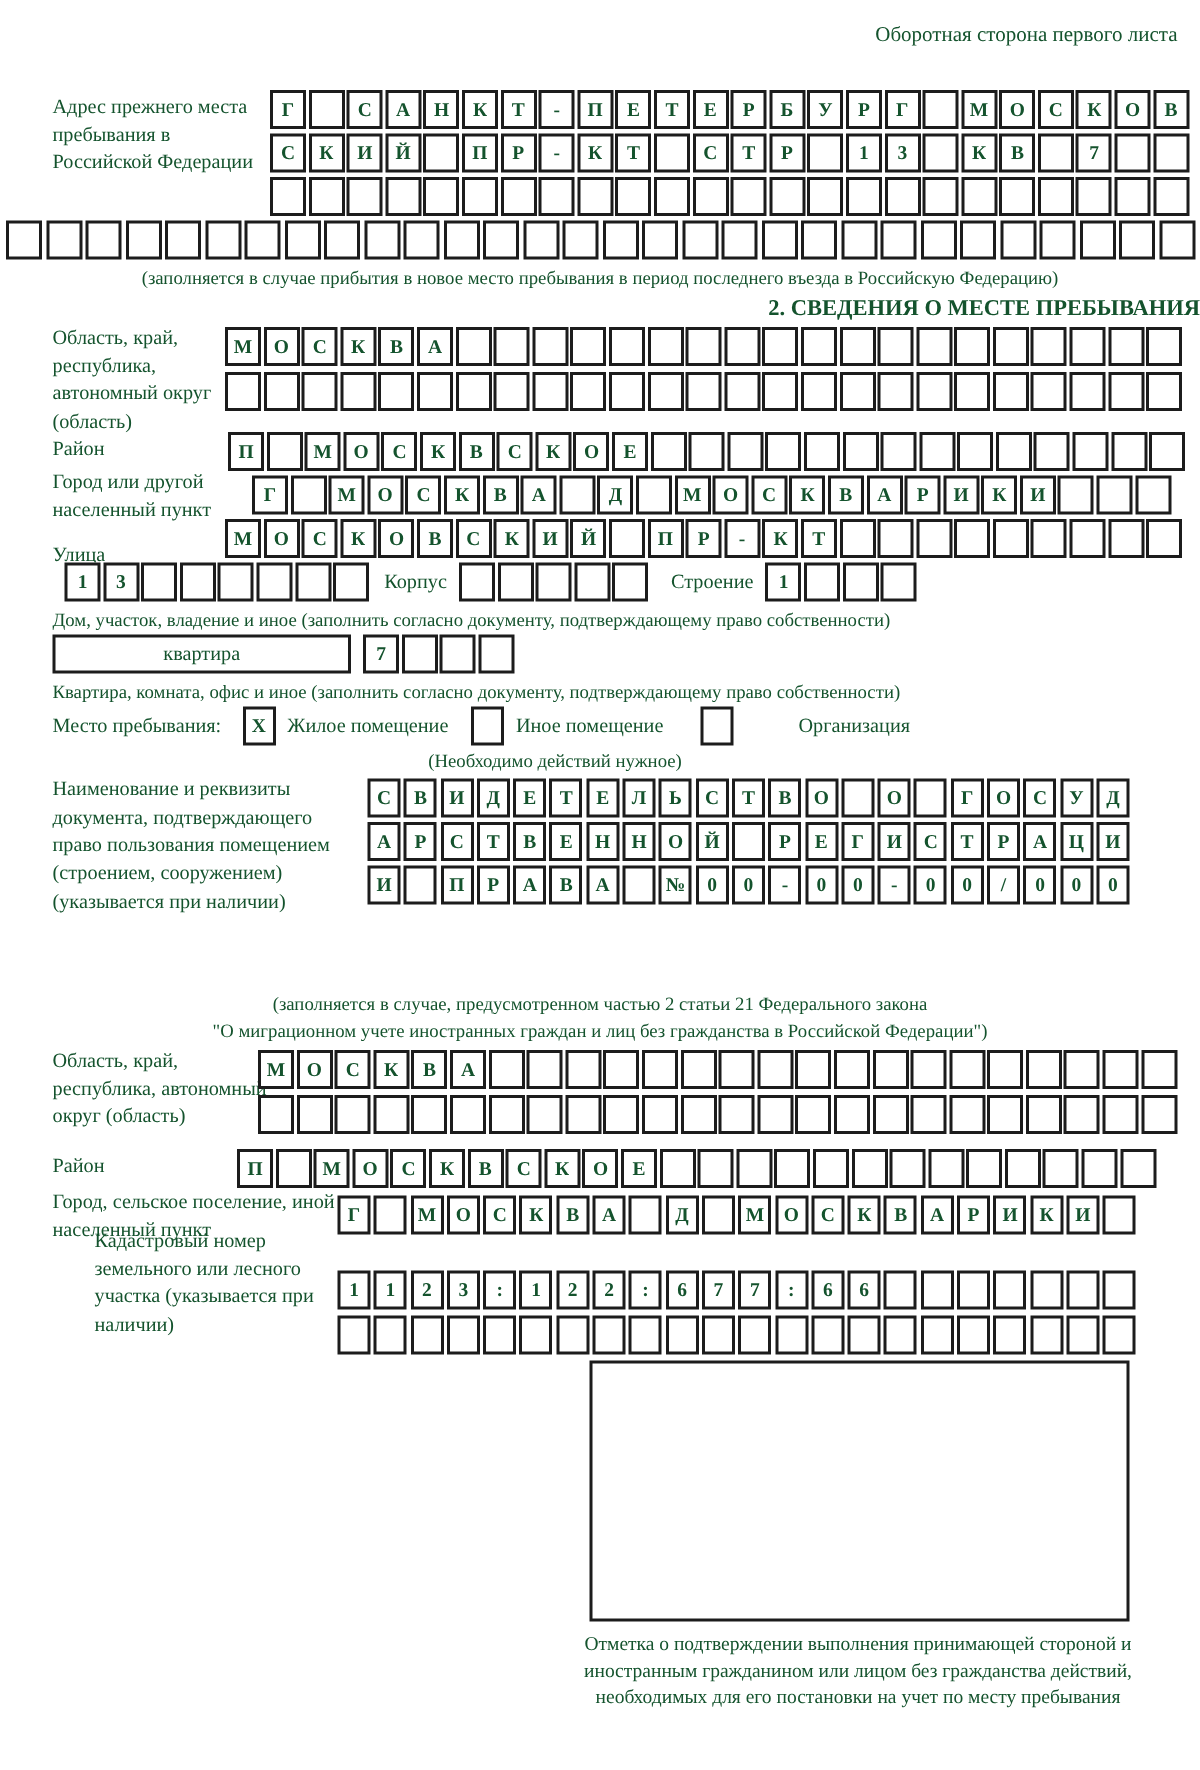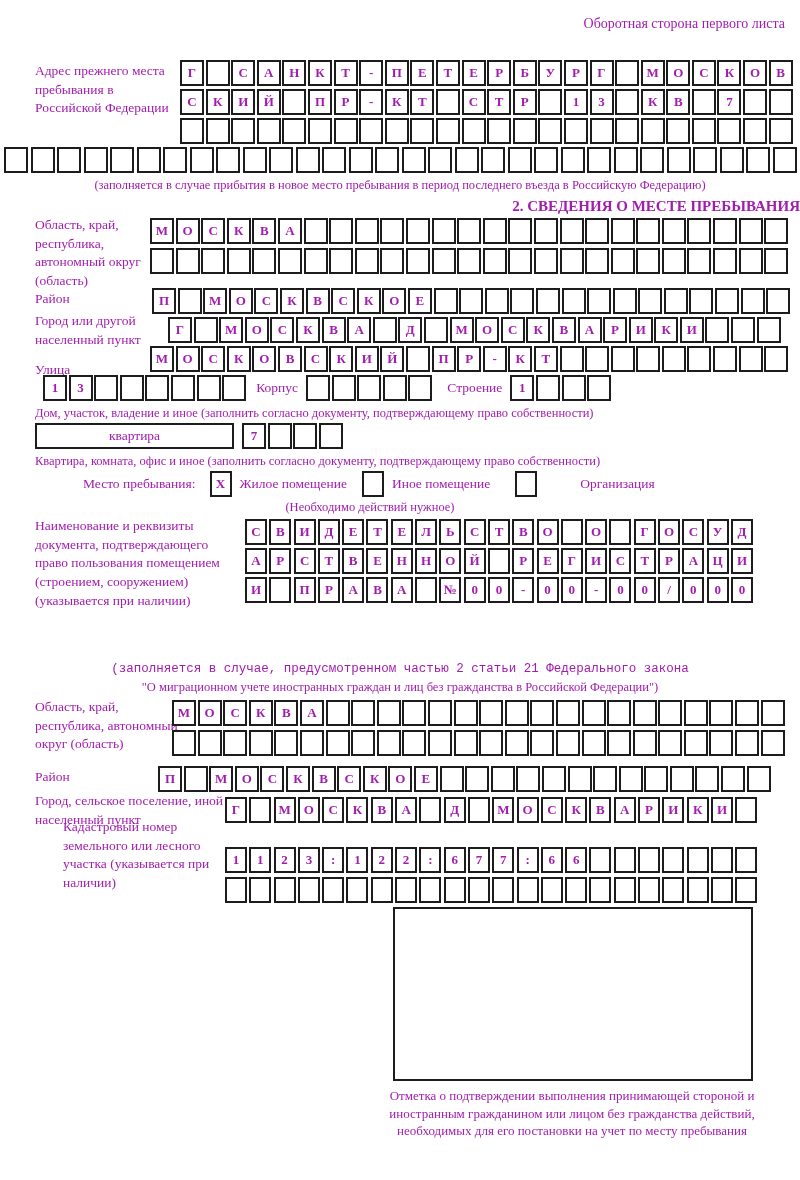--- a/index.html
+++ b/index.html
@@ -1,38 +1,38 @@
 <!DOCTYPE html>
 <html><head>
 <meta charset="utf-8">
 <style>
   html,body{margin:0;padding:0;background:#ffffff;}
   .page{
     position:relative;width:800px;height:1180px;background:#fff;
-    font-family:"Liberation Serif", serif;color:#a21caf;overflow:hidden;
+    font-family:"Liberation Serif", serif;color:#14532d;overflow:hidden;
   }
   .lbl{position:absolute;font-size:13.5px;line-height:1.38;}
   .caption{position:absolute;font-size:12.5px;line-height:1.35;}
   .centered{left:0;width:800px;text-align:center;}
   .title{position:absolute;left:0;width:800px;text-align:right;font-weight:700;font-size:15px;}
   .cellrow{position:absolute;display:flex;gap:1.6px;}
   .cellrow.narrow{gap:2.3px;}
   .cellrow.wide30{gap:2.5px;}
   .cell{
     width:20px;height:22px;border:2px solid #1c1c1c;flex:0 0 auto;
     display:flex;align-items:center;justify-content:center;
     font-size:13px;font-weight:700;background:#fff;
   }
   .narrow .cell{width:18px;}
   .inlinerow{position:absolute;display:flex;align-items:center;}
   .widebox{
     height:22px;border:2px solid #1c1c1c;display:flex;align-items:center;justify-content:center;
     font-size:13.5px;flex:0 0 auto;background:#fff;
   }
-  .fieldword{font-size:13.5px;white-space:nowrap;margin-left:48px;}
+  .fieldword{font-size:13.5px;white-space:nowrap;}
   .chkbox{
     width:18px;height:22px;border:2px solid #1c1c1c;display:flex;align-items:center;justify-content:center;
     font-size:13px;font-weight:700;flex:0 0 auto;background:#fff;
   }
   .stampbox{position:absolute;border:2px solid #1c1c1c;background:#fff;}
   .ml8{margin-left:8px;}.ml10{margin-left:10px;}.ml14{margin-left:14px;}
   .ml15{margin-left:15px;}.ml25{margin-left:25px;}.ml26{margin-left:43px;}
   .gap-cells{display:flex;gap:1.6px;}
   .hdr{position:absolute;font-size:14px;}
 </style>
@@ -415,21 +415,21 @@
       <div class="cell">0</div>
       <div class="cell">-</div>
       <div class="cell">0</div>
       <div class="cell">0</div>
       <div class="cell">/</div>
       <div class="cell">0</div>
       <div class="cell">0</div>
       <div class="cell">0</div>
     </div>
 
-  <div class="caption centered" style="top:661px;font-family:Liberation Mono, monospace;">(заполняется в случае, предусмотренном частью 2 статьи 21 Федерального закона</div>
+  <div class="caption centered" style="top:661px;">(заполняется в случае, предусмотренном частью 2 статьи 21 Федерального закона</div>
   <div class="caption centered" style="top:679px;">"О миграционном учете иностранных граждан и лиц без гражданства в Российской Федерации")</div>
 
   <div class="lbl" style="left:35px;top:698px;width:150px;">Область, край, республика, автономный округ (область)</div>
   <div class="cellrow" style="left:172px;top:700px;">
       <div class="cell">М</div>
       <div class="cell">О</div>
       <div class="cell">С</div>
       <div class="cell">К</div>
       <div class="cell">В</div>
       <div class="cell">А</div>

